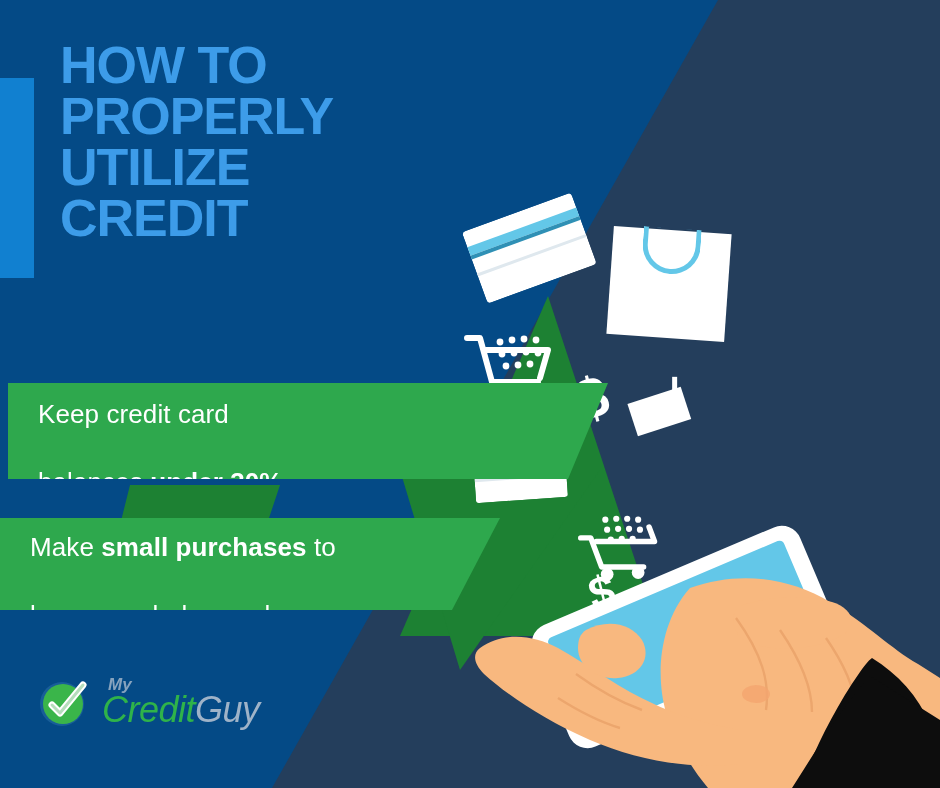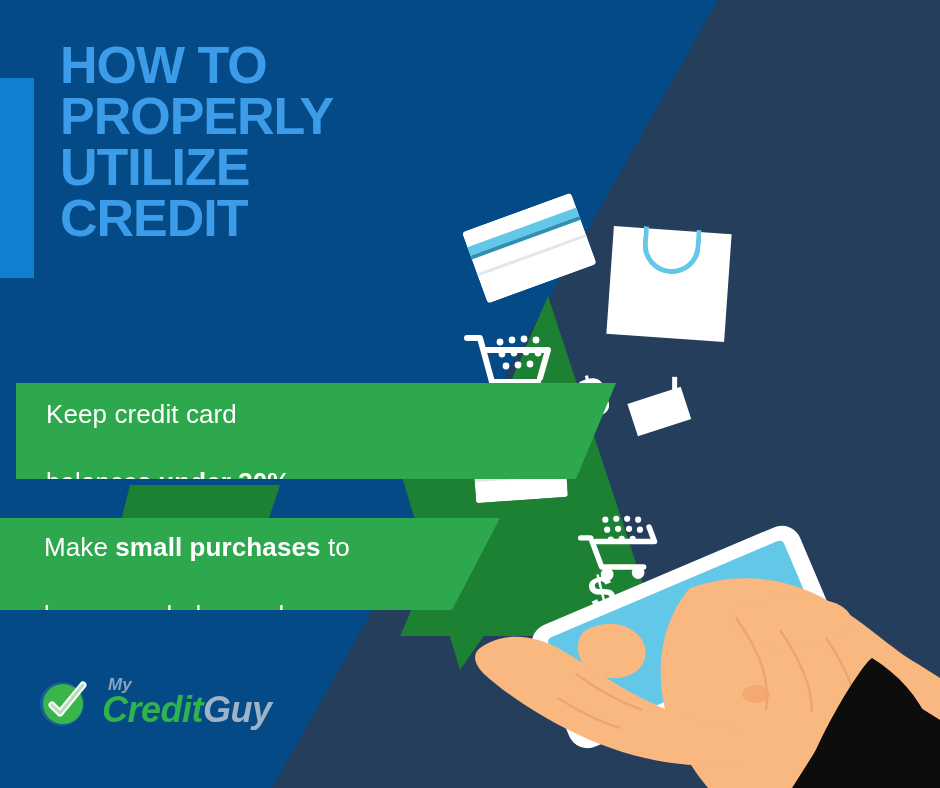--- a/index.html
+++ b/index.html
@@ -53,29 +53,28 @@
     clip-path: polygon(30px 0, 180px 0, 140px 120px, 0 120px);
   }
 
   
   .banner {
     position:absolute;
     background:#2ea84d;
     display:flex; align-items:center;
   }
   .banner-1 {
-    left:16px; top:383px;
+    left:8px; top:383px;
     width:600px; height:96px;
     clip-path: polygon(0 0, 600px 0, 560px 96px, 0 96px);
   }
   .banner-2 {
     left:0; top:518px;
     width:500px; height:92px;
     clip-path: polygon(0 0, 500px 0, 452px 92px, 0 92px);
-    padding-left: 14px;
   }
   .banner-text {
     color:#ffffff;
     font-size:26px;
     line-height:1.32;
     padding-left:30px;
     font-weight:400;
     letter-spacing:0.1px;
     white-space:pre-line;
   }
@@ -118,21 +117,21 @@
     font-size:17px;
     font-style:italic;
     font-weight:700;
     opacity:.85;
   }
   .logo-main {
     position:absolute;
     left:0; top:14px;
     font-size:36px;
     font-style:italic;
-    font-weight:700;
+    font-weight:400;
     letter-spacing:-0.5px;
     white-space:nowrap;
   }
   .logo-credit { color:#2fb34a; }
   .logo-guy { color:#9fb3c8; }
 
   
   .obj { position:absolute; }
   .cc1 { left:472px; top:210px; transform:rotate(-20deg); }
   .cc2 { left:474px; top:440px; transform:rotate(-4deg); width:92px; height:60px; }

